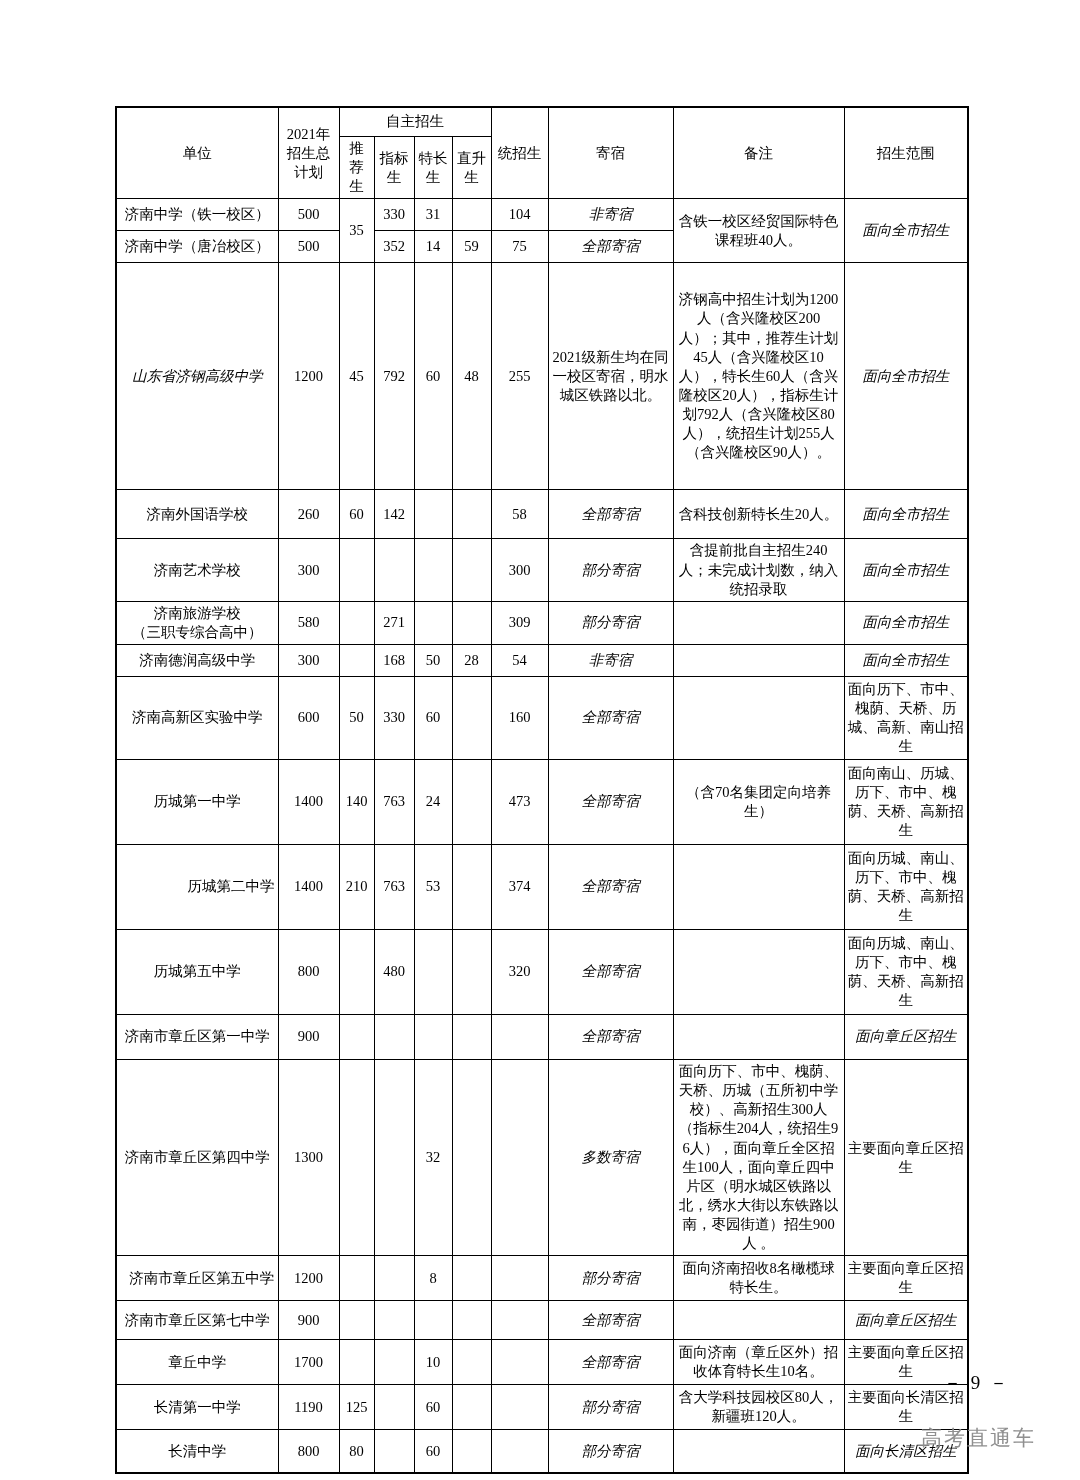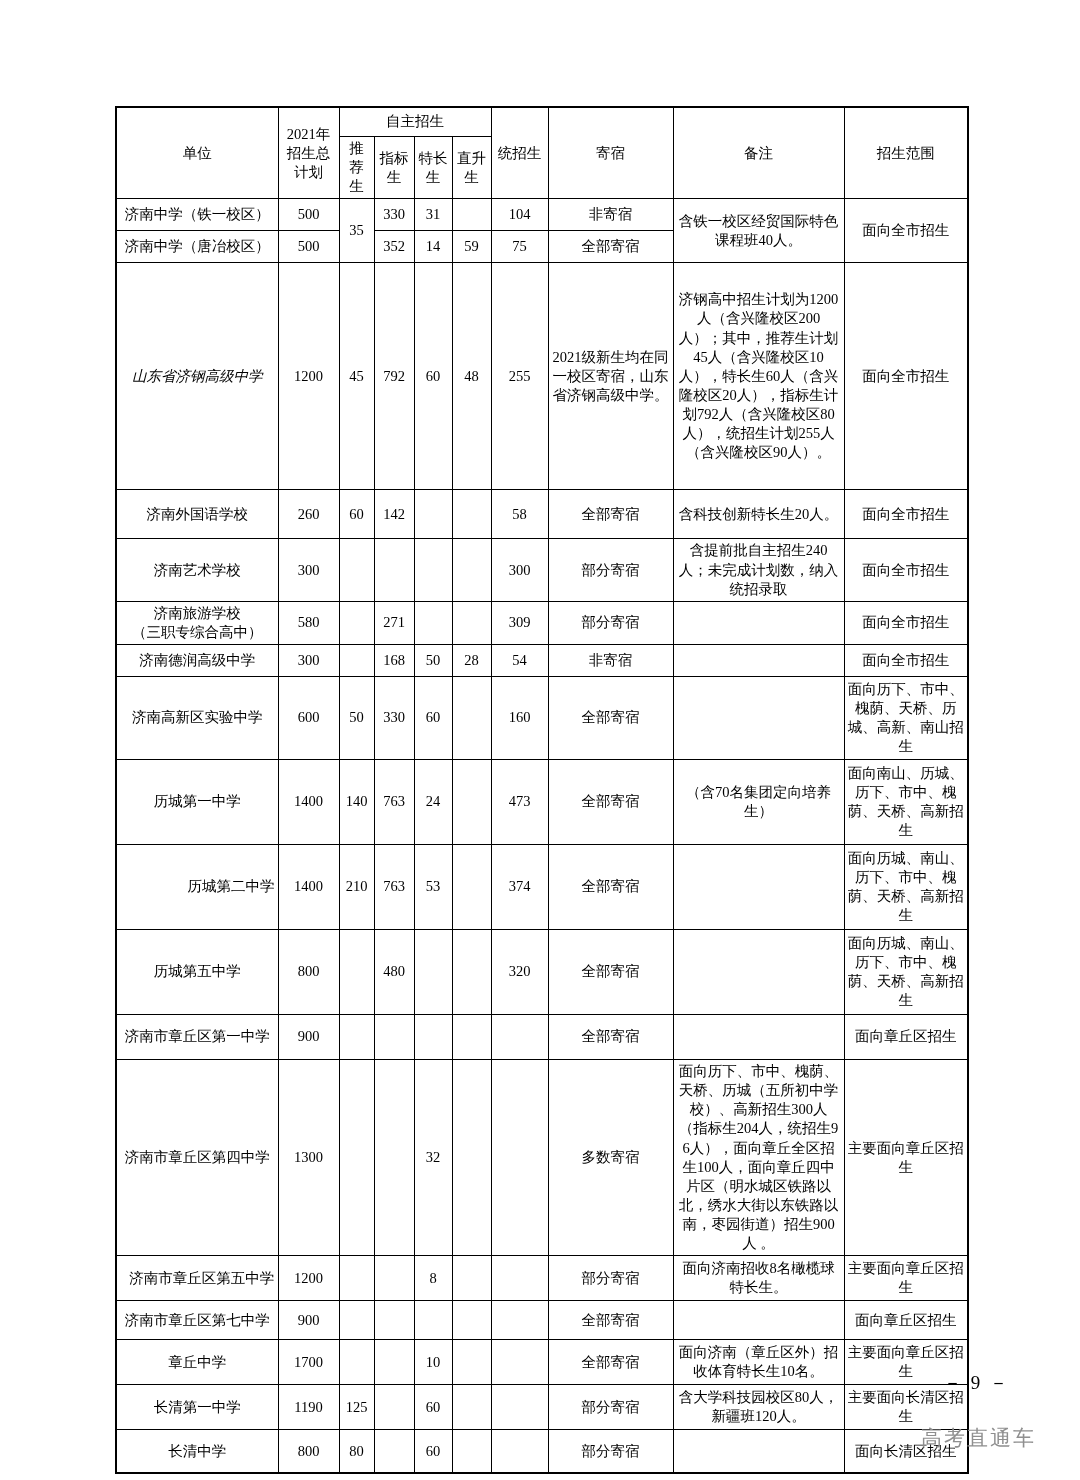--- a/index.html
+++ b/index.html
@@ -71,20 +71,21 @@
   .text-left-mid {
     text-align: left;
     vertical-align: middle;
     font-size: 14.5px;
     line-height: 1.42;
     padding: 4px 4px;
   }
   .center-mid {
     text-align: center;
     vertical-align: middle;
+    font-style: italic;
   }
 
   
   col.c-unit   { width: 162px; }
   col.c-total  { width: 61px; }
   col.c-rec    { width: 35px; }
   col.c-idx    { width: 40px; }
   col.c-spec   { width: 38px; }
   col.c-direct { width: 39px; }
   col.c-unified{ width: 57px; }
@@ -174,21 +175,21 @@
         </tr>
 
         <tr>
           <td class="unit-cell" style="height:222px;font-style:italic;">山东省济钢高级中学</td>
           <td class="num-cell">1200</td>
           <td class="num-cell">45</td>
           <td class="num-cell">792</td>
           <td class="num-cell">60</td>
           <td class="num-cell">48</td>
           <td class="num-cell">255</td>
-          <td class="text-left-mid">2021级新生均在同一校区寄宿，山东省济钢高级中学。</td>
+          <td class="text-left-mid">2021级新生均在同一校区寄宿，明水城区铁路以北。</td>
           <td class="text-left">济钢高中招生计划为1200人（含兴隆校区200人）；其中，推荐生计划45人（含兴隆校区10人），特长生60人（含兴隆校区20人），指标生计划792人（含兴隆校区80人），统招生计划255人（含兴隆校区90人）。</td>
           <td class="center-mid">面向全市招生</td>
         </tr>
 
         <tr>
           <td class="unit-cell" style="height:44px;">济南外国语学校</td>
           <td class="num-cell">260</td>
           <td class="num-cell">60</td>
           <td class="num-cell">142</td>
           <td class="num-cell"></td>

